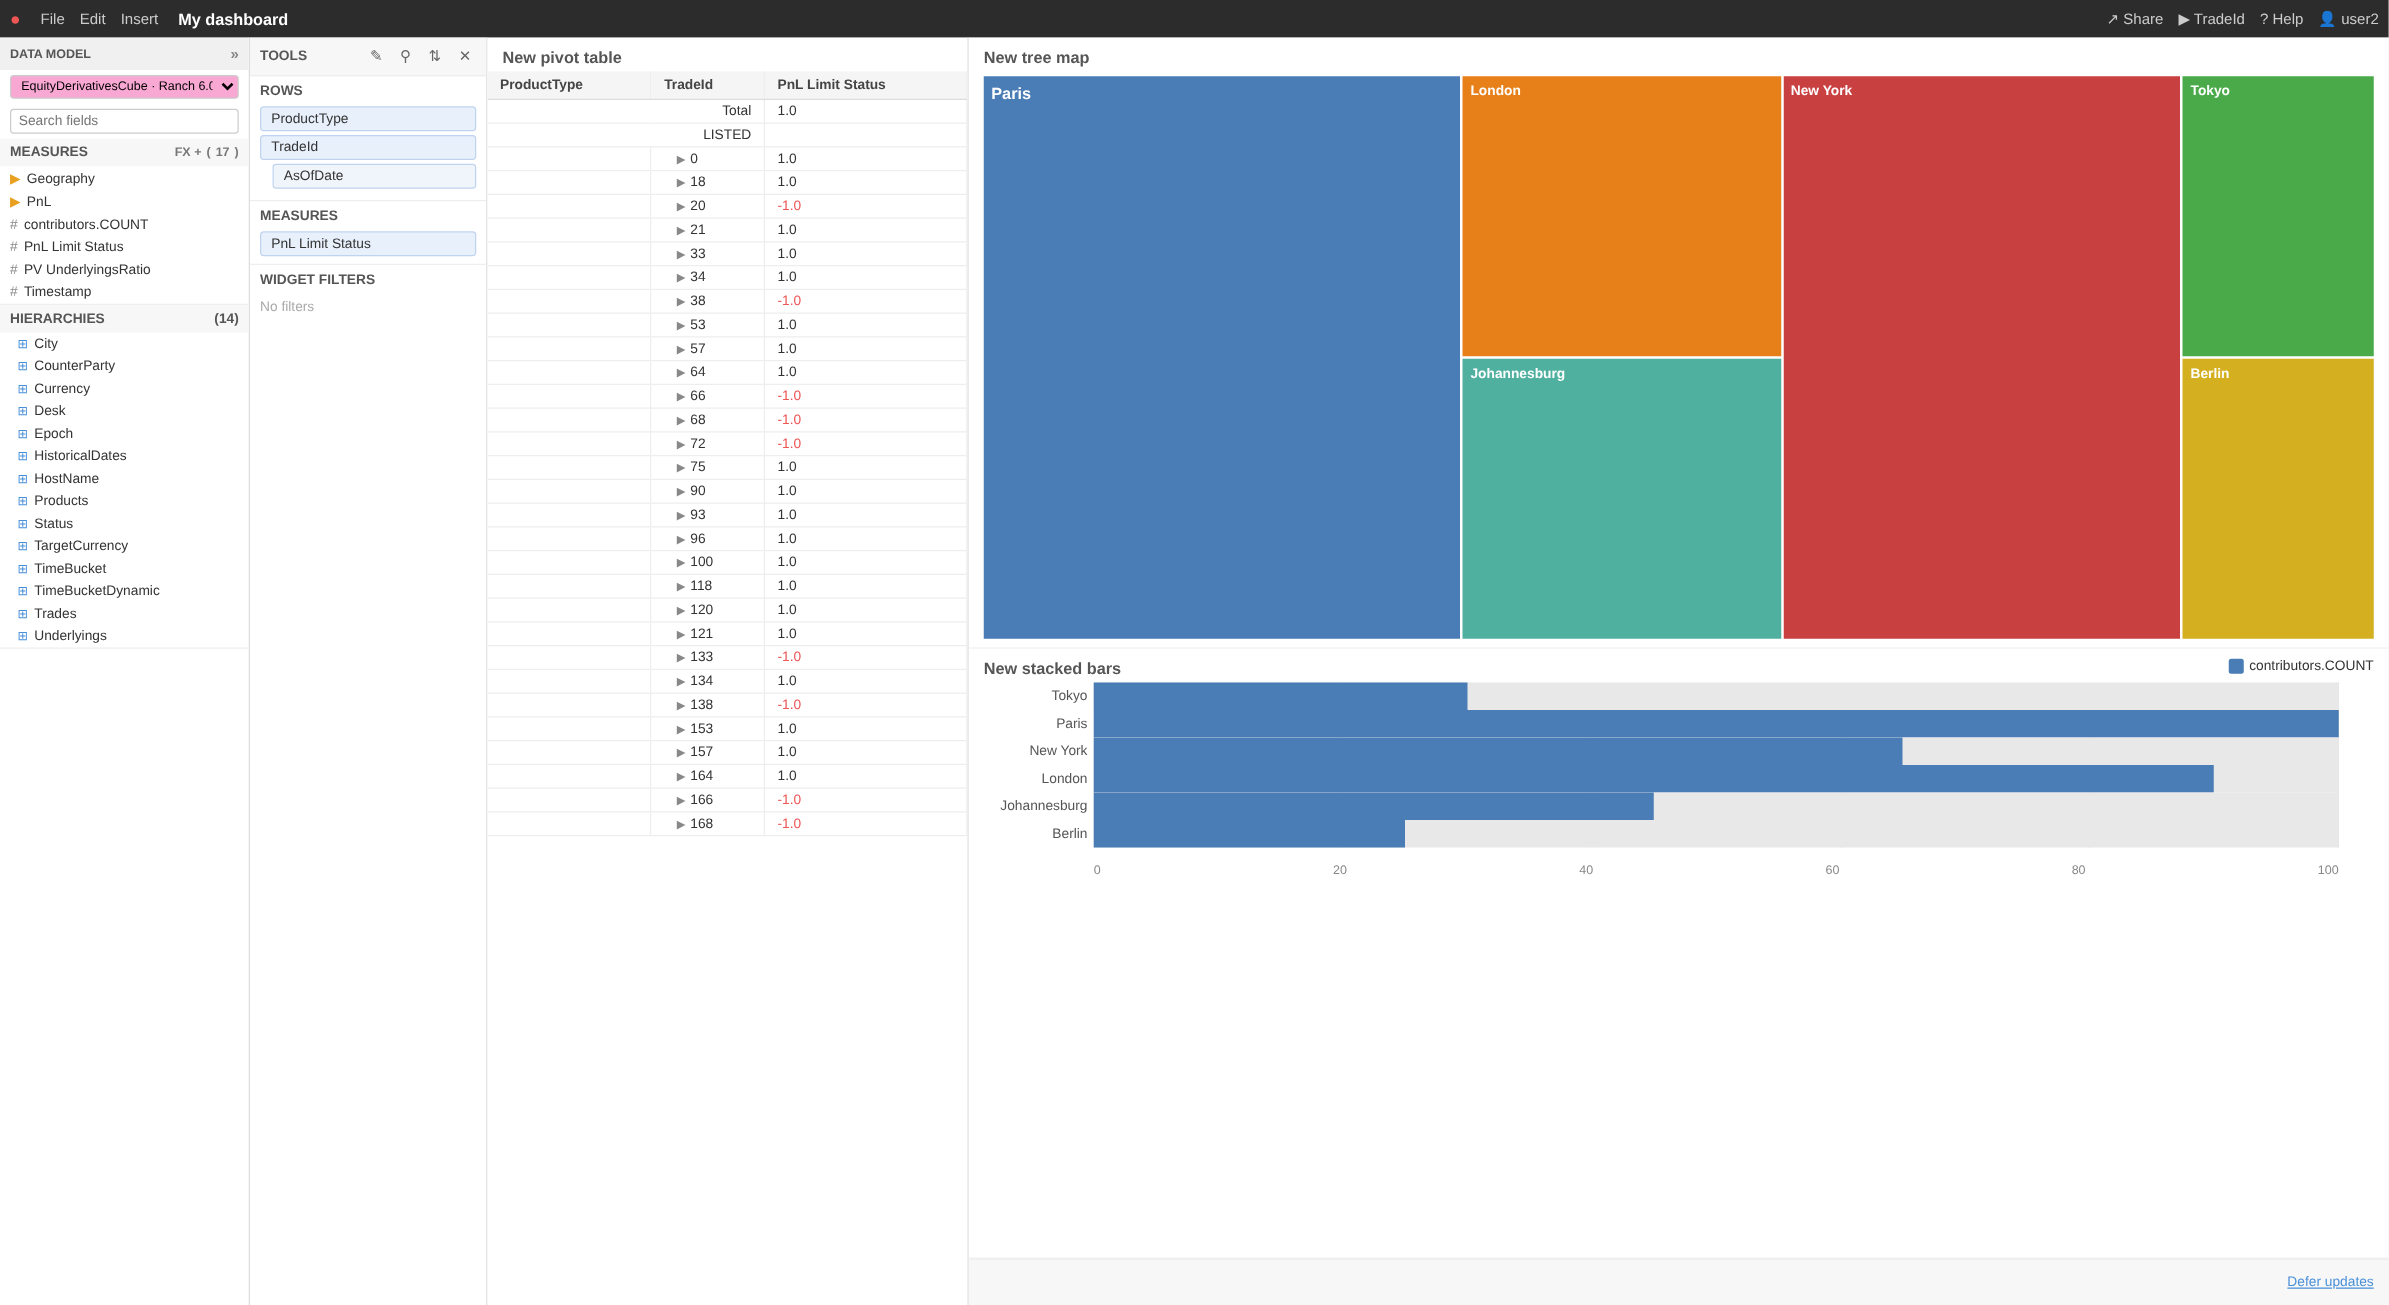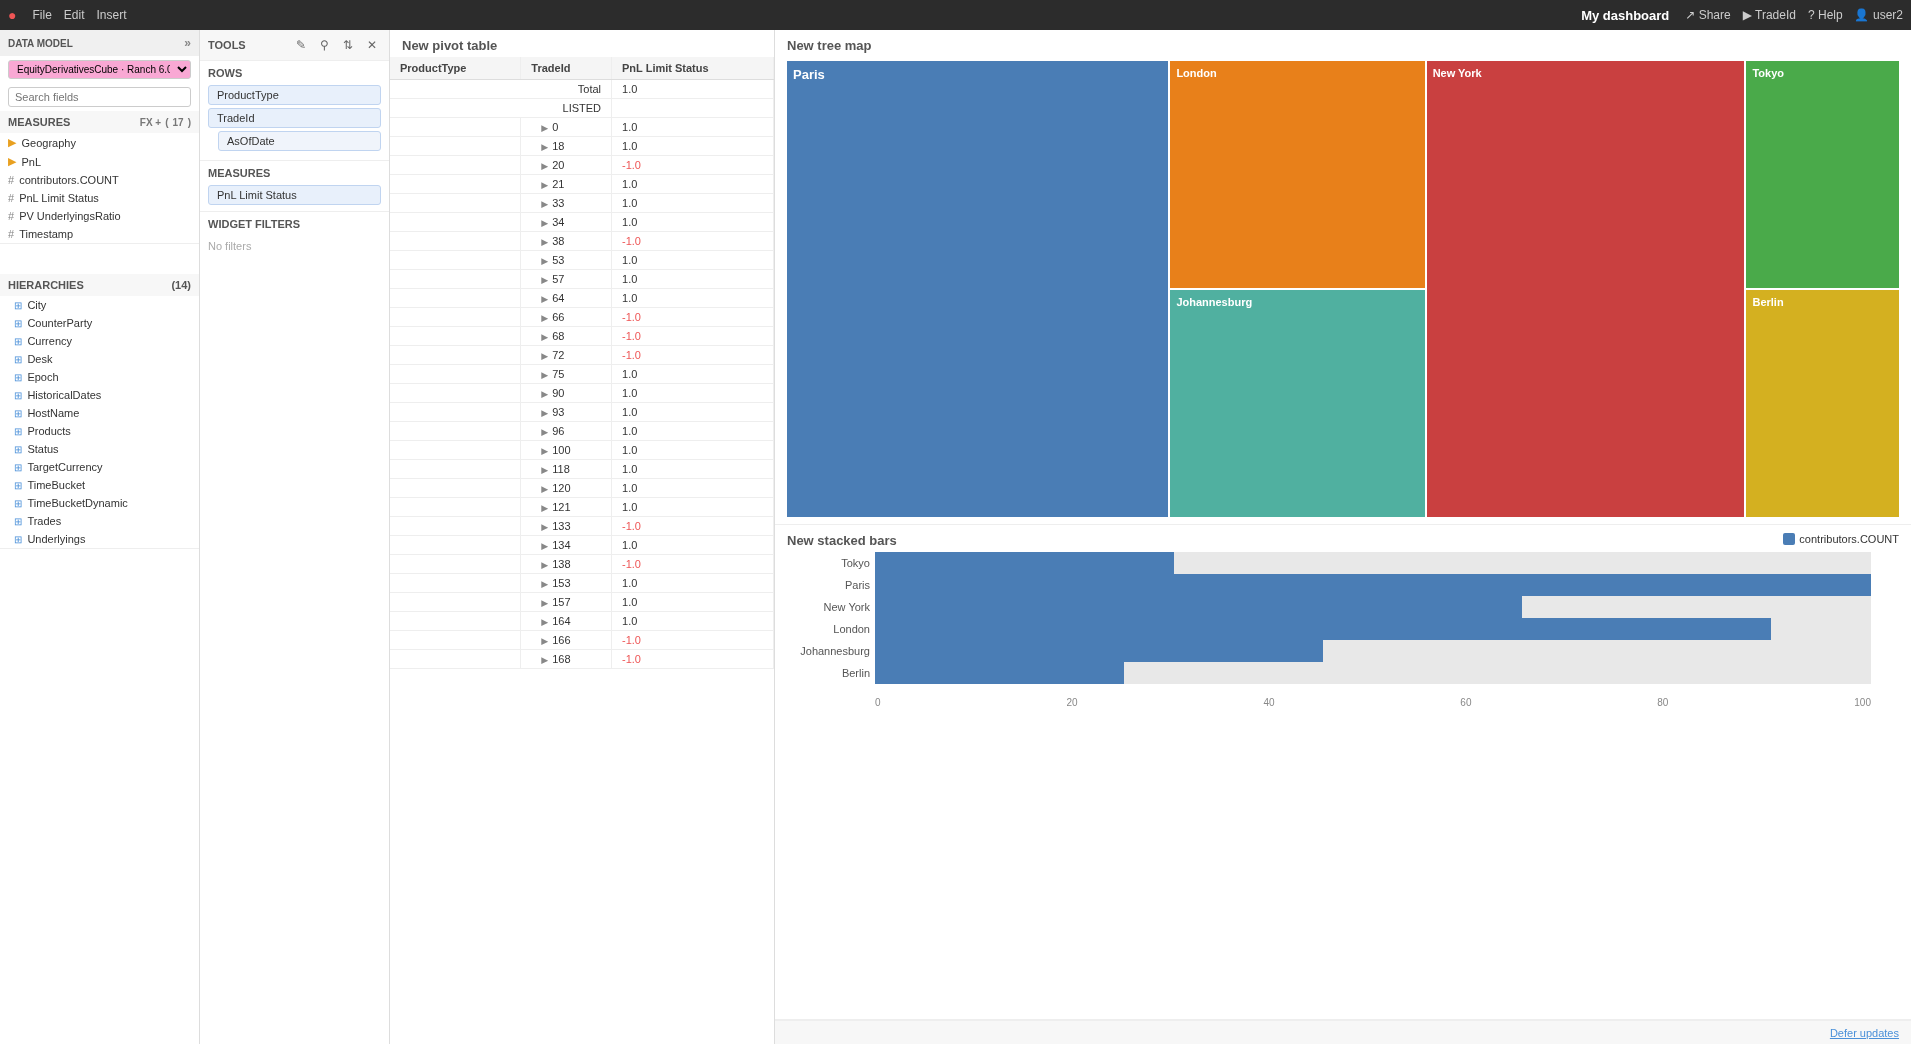--- a/index.html
+++ b/index.html
@@ -3,39 +3,39 @@
   <meta charset="utf-8">
   <style>
     * { box-sizing: border-box; margin: 0; padding: 0; }
     body { font-family: Arial, sans-serif; font-size: 12px; background: #f0f0f0; color: #333; height: 1044px; width: 1911px; overflow: hidden; display: flex; flex-direction: column; }
 
     
     .topbar { height: 30px; background: #2c2c2c; display: flex; align-items: center; padding: 0 8px; gap: 16px; color: #ccc; font-size: 12px; }
     .topbar-logo { color: #e55; font-weight: bold; font-size: 14px; }
     .topbar-menu { display: flex; gap: 12px; }
     .topbar-menu span { cursor: pointer; color: #ccc; }
-    .topbar-title { flex: 1; text-align: right; color: #fff; font-size: 13px; font-weight: bold; }
+    .topbar-title { flex: 1; text-align: left; color: #fff; font-size: 13px; font-weight: bold; }
     .topbar-right { display: flex; gap: 12px; align-items: center; color: #ccc; }
     .topbar-right span { cursor: pointer; }
 
     
     .main-layout { display: flex; flex: 1; overflow: hidden; }
 
     
     .left-sidebar { width: 200px; background: #fff; border-right: 1px solid #ddd; display: flex; flex-direction: column; overflow-y: auto; }
     .sidebar-section { border-bottom: 1px solid #eee; }
     .data-model-header { padding: 6px 8px; background: #f0f0f0; font-size: 10px; font-weight: bold; color: #555; text-transform: uppercase; display: flex; align-items: center; justify-content: space-between; }
     .cube-select { font-size: 10px; padding: 2px 4px; border: 1px solid #ccc; border-radius: 3px; width: 100%; background: #f9a8d4; margin: 4px 8px; width: calc(100% - 16px); }
     .search-fields { margin: 4px 8px; padding: 3px 6px; border: 1px solid #ccc; border-radius: 3px; font-size: 11px; width: calc(100% - 16px); color: #999; }
     .measures-header { display: flex; align-items: center; justify-content: space-between; padding: 5px 8px; background: #f7f7f7; font-size: 11px; font-weight: bold; color: #555; text-transform: uppercase; }
     .measures-actions { display: flex; gap: 4px; font-size: 10px; color: #777; }
     .sidebar-item { display: flex; align-items: center; padding: 3px 8px; cursor: pointer; font-size: 11px; color: #333; }
     .sidebar-item .hash { margin-right: 5px; color: #888; }
     .sidebar-item .folder-icon { margin-right: 5px; color: #e8a020; }
-    .hierarchies-header { display: flex; align-items: center; justify-content: space-between; padding: 5px 8px; background: #f7f7f7; font-size: 11px; font-weight: bold; color: #555; text-transform: uppercase; margin-top: 30px; }
+    .hierarchies-header { display: flex; align-items: center; justify-content: space-between; padding: 5px 8px; background: #f7f7f7; font-size: 11px; font-weight: bold; color: #555; text-transform: uppercase; }
     .hier-item { display: flex; align-items: center; padding: 3px 8px 3px 14px; cursor: pointer; font-size: 11px; color: #333; }
     .hier-icon { margin-right: 5px; color: #4a90d9; font-size: 10px; }
 
     
     .middle-panel { width: 190px; background: #fff; border-right: 1px solid #ddd; display: flex; flex-direction: column; }
     .tools-header { display: flex; align-items: center; justify-content: space-between; padding: 6px 8px; background: #f7f7f7; font-size: 11px; font-weight: bold; color: #555; text-transform: uppercase; border-bottom: 1px solid #eee; }
     .tools-actions { display: flex; gap: 6px; }
     .tools-actions button { background: none; border: none; cursor: pointer; padding: 2px 4px; font-size: 12px; color: #666; }
     .tools-section { padding: 6px 8px; border-bottom: 1px solid #eee; }
     .tools-section-title { font-size: 11px; font-weight: bold; color: #555; margin-bottom: 6px; text-transform: uppercase; }
@@ -69,21 +69,21 @@
 
     
     .treemap-container { padding: 4px 12px; height: calc(100% - 30px); }
     .treemap { display: flex; width: 100%; height: 100%; gap: 2px; }
     .treemap-col { display: flex; flex-direction: column; gap: 2px; }
     .treemap-cell { display: flex; align-items: flex-start; padding: 4px 6px; font-size: 11px; font-weight: bold; color: #fff; cursor: pointer; overflow: hidden; }
     .stackedbar-legend { position: absolute; top: 8px; right: 12px; display: flex; align-items: center; gap: 4px; font-size: 11px; color: #333; }
     .legend-dot { width: 12px; height: 12px; border-radius: 2px; }
     .bar-chart { flex: 1; display: flex; flex-direction: column; justify-content: space-around; padding-right: 60px; padding-left: 90px; padding-bottom: 20px; position: relative; }
     .bar-row { display: flex; align-items: center; gap: 6px; }
-    .bottom-bar { height: 24px; background: #f7f7f7; border-top: 1px solid #eee; display: flex; align-items: center; justify-content: flex-end; padding: 0 12px; font-size: 11px; color: #888; }
+    .bottom-bar { height: 37px; background: #f7f7f7; border-top: 1px solid #eee; display: flex; align-items: center; justify-content: flex-end; padding: 0 12px; font-size: 11px; color: #888; }
     .defer-updates { cursor: pointer; text-decoration: underline; color: #4a90d9; }
 
     .collapse-btn { cursor: pointer; color: #888; font-size: 12px; }
   </style>
 </head>
 <body>
 
 <div class="topbar">
   <span class="topbar-logo">●</span>
   <div class="topbar-menu">

